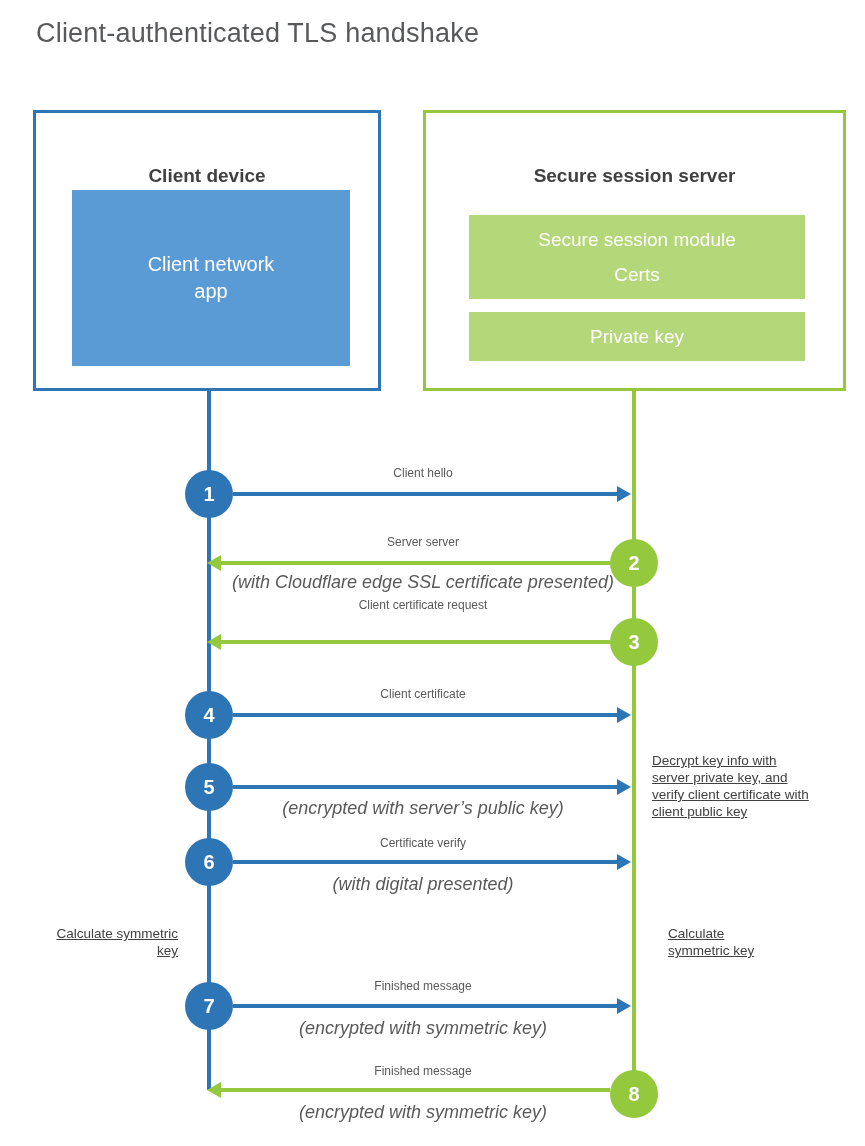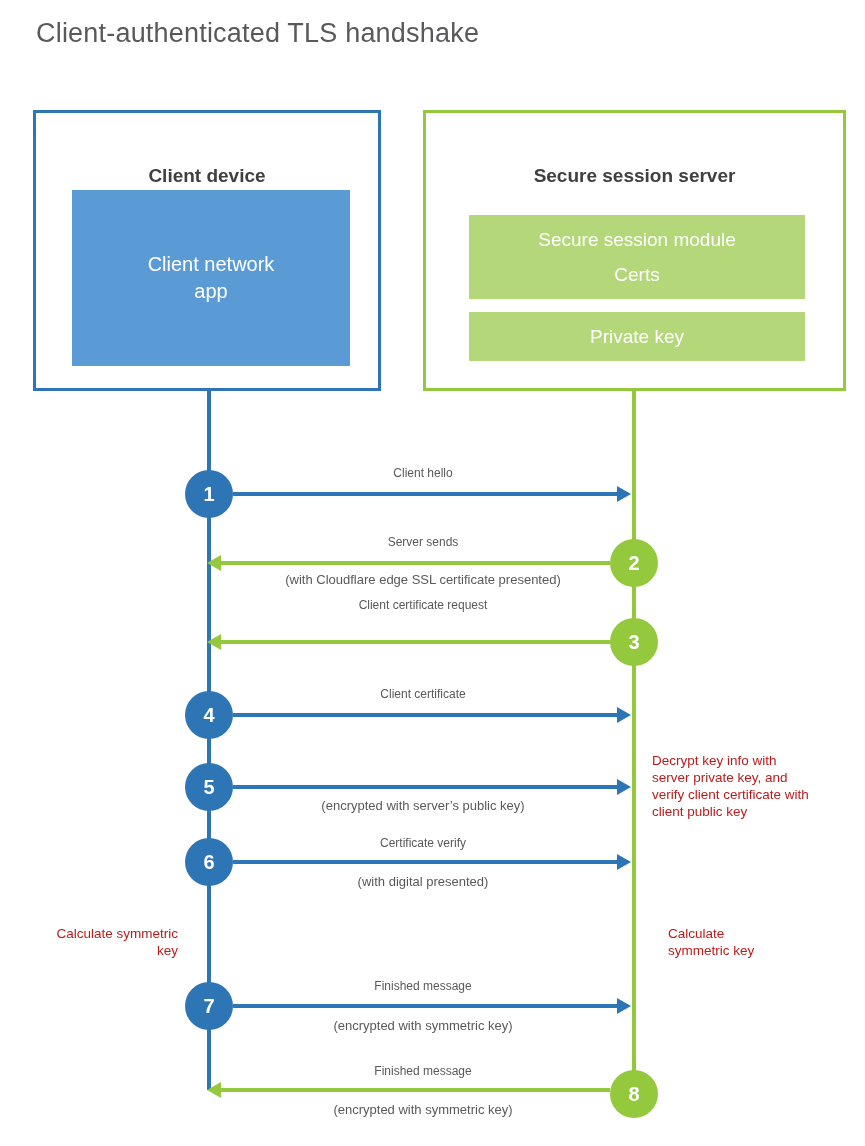--- a/index.html
+++ b/index.html
@@ -49,24 +49,24 @@
   .head{position:absolute;width:0;height:0;border-top:8px solid transparent;border-bottom:8px solid transparent;}
   .head.right{left:617px;border-left:14px solid #2e75b6;}
   .head.left{left:207px;border-right:14px solid #94c83d;}
   
   .msg-label{
     position:absolute;left:213px;width:420px;text-align:center;
     font-size:12px;color:#595959;
   }
   .msg-sub{
     position:absolute;left:213px;width:420px;text-align:center;
-    font-size:13px;color:#595959;
+    font-size:18px;color:#595959;font-style:italic;
   }
   
-  .note{position:absolute;font-size:13.5px;line-height:17px;color:#b91c1c;}
+  .note{position:absolute;font-size:13.5px;line-height:17px;color:#404040;text-decoration:underline;}
   .note-decrypt{left:652px;top:752px;width:160px;text-align:left;}
   .note-calc-left{left:38px;top:925px;width:140px;text-align:right;}
   .note-calc-right{left:668px;top:925px;width:110px;text-align:left;}
 </style>
 </head>
 <body>
 
 <div class="canvas">
 
   <div class="page-title">Client-authenticated TLS handshake</div>
@@ -84,21 +84,21 @@
   </div>
 
   <div class="lifeline blue"></div>
   <div class="lifeline green"></div>
 
   <div class="msg-label" style="top:466px">Client hello</div>
   <div class="shaft blue" style="top:492px"></div>
   <div class="head right" style="top:486px"></div>
   <div class="circle blue" style="top:470px">1</div>
 
-  <div class="msg-label" style="top:535px">Server sends</div>
+  <div class="msg-label" style="top:535px">Server server</div>
   <div class="shaft green" style="top:561px"></div>
   <div class="head left" style="top:555px"></div>
   <div class="circle green" style="top:539px">2</div>
   <div class="msg-sub" style="top:572px">(with Cloudflare edge SSL certificate presented)</div>
 
   <div class="msg-label" style="top:598px">Client certificate request</div>
   <div class="shaft green" style="top:640px"></div>
   <div class="head left" style="top:634px"></div>
   <div class="circle green" style="top:618px">3</div>
 

